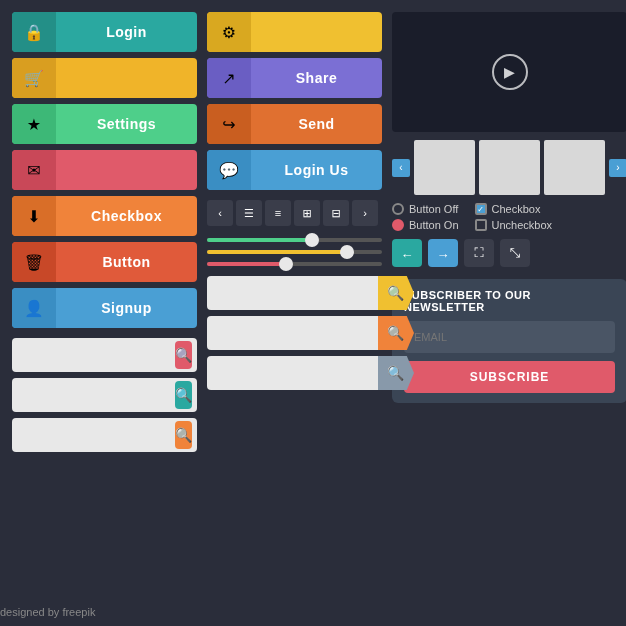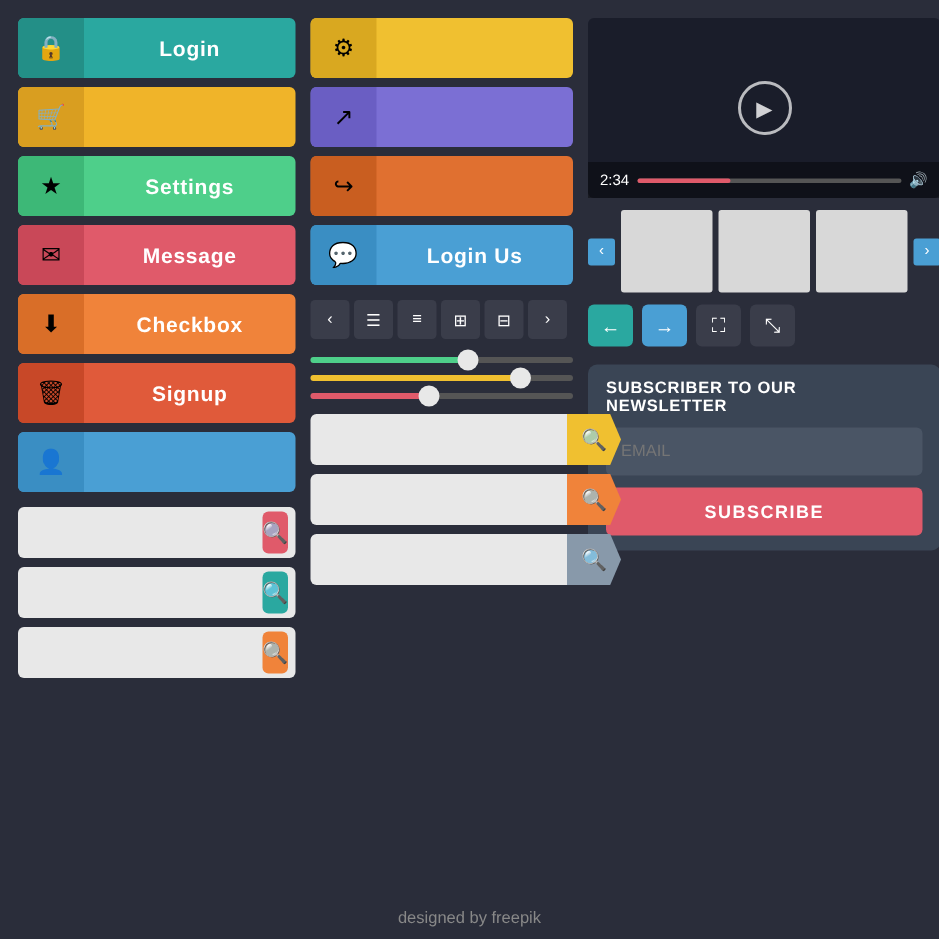--- a/index.html
+++ b/index.html
@@ -493,21 +493,21 @@
       cursor: pointer;
       text-transform: uppercase;
     }
 
     
     .footer {
       position: absolute;
       bottom: 8px;
       left: 0;
       right: 0;
-      text-align: center;
+      text-align: left;
       color: #888;
       font-size: 11px;
     }
   </style>
 </head>
 <body>
 
 <div class="main-container">
 
   <div class="left-col">
@@ -521,35 +521,35 @@
       <div class="btn-icon">🛒</div>
     </div>
 
     <div class="btn btn-favorite">
       <div class="btn-icon">★</div>
       <div class="btn-label">Settings</div>
     </div>
 
     <div class="btn btn-message">
       <div class="btn-icon">✉</div>
-      <div class="btn-label">Message</div>
     </div>
 
     <div class="btn btn-download">
       <div class="btn-icon">⬇</div>
       <div class="btn-label">Checkbox</div>
     </div>
 
     <div class="btn btn-delete">
       <div class="btn-icon">🗑</div>
-      <div class="btn-label">Signup</div>
+      <div class="btn-label">Button</div>
     </div>
 
     <div class="btn btn-signup">
       <div class="btn-icon">👤</div>
+      <div class="btn-label">Signup</div>
     </div>
 
     <div class="search-bars">
       <div class="search-bar">
         <input type="text" placeholder="" style="">
         <div class="search-icon-btn red">🔍</div>
       </div>
       <div class="search-bar">
         <input type="text" placeholder="" style="">
         <div class="search-icon-btn teal">🔍</div>
@@ -562,24 +562,26 @@
   </div>
 
   <div class="mid-col">
 
     <div class="btn btn-settings">
       <div class="btn-icon">⚙</div>
     </div>
 
     <div class="btn btn-share">
       <div class="btn-icon">↗</div>
+      <div class="btn-label">Share</div>
     </div>
 
     <div class="btn btn-send">
       <div class="btn-icon">↪</div>
+      <div class="btn-label">Send</div>
     </div>
 
     <div class="btn btn-chat">
       <div class="btn-icon">💬</div>
       <div class="btn-label">Login Us</div>
     </div>
 
     <div class="pagination">
       <button class="page-btn">‹</button>
       <button class="page-btn">☰</button>
@@ -623,38 +625,53 @@
         <input type="text" placeholder="" style="">
         <div class="arrow-end gray">🔍</div>
       </div>
     </div>
   </div>
 
   <div class="right-col">
 
     <div class="video-player">
       <div class="play-btn">▶</div>
-      <div class="video-controls">
-        <span class="video-time">2:34</span>
-        <div class="video-progress">
-          <div class="video-progress-fill"></div>
-        </div>
-        <span class="video-vol">🔊</span>
-      </div>
     </div>
 
     <div class="thumbnail-strip">
       <div class="thumb-arrow">‹</div>
       <div class="thumb-img"></div>
       <div class="thumb-img"></div>
       <div class="thumb-img"></div>
       <div class="thumb-arrow">›</div>
     </div>
 
 
+    <div class="radio-check-section">
+      <div class="radio-group">
+        <div class="radio-item">
+          <div class="radio-dot off"></div>
+          <span>Button Off</span>
+        </div>
+        <div class="radio-item">
+          <div class="radio-dot on"></div>
+          <span>Button On</span>
+        </div>
+      </div>
+      <div class="check-group">
+        <div class="check-item">
+          <div class="check-box">✓</div>
+          <span>Checkbox</span>
+        </div>
+        <div class="check-item">
+          <div class="check-box" style="background:transparent;border-color:#888;"></div>
+          <span>Uncheckbox</span>
+        </div>
+      </div>
+    </div>
 
     <div class="nav-arrows">
       <div class="nav-btn teal">←</div>
       <div class="nav-btn blue">→</div>
       <div class="nav-btn dark">⛶</div>
       <div class="nav-btn dark">⤡</div>
     </div>
 
     <div class="newsletter">
       <div class="newsletter-title">SUBSCRIBER TO OUR NEWSLETTER</div>

